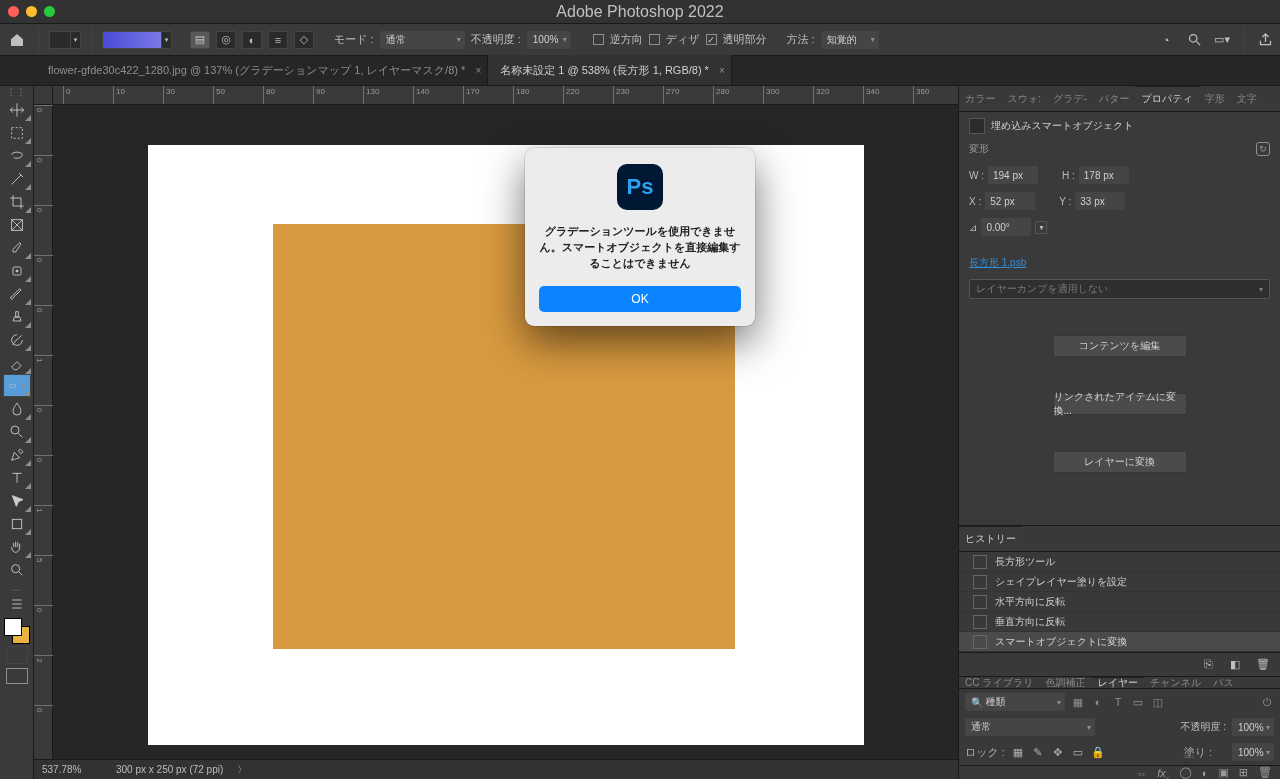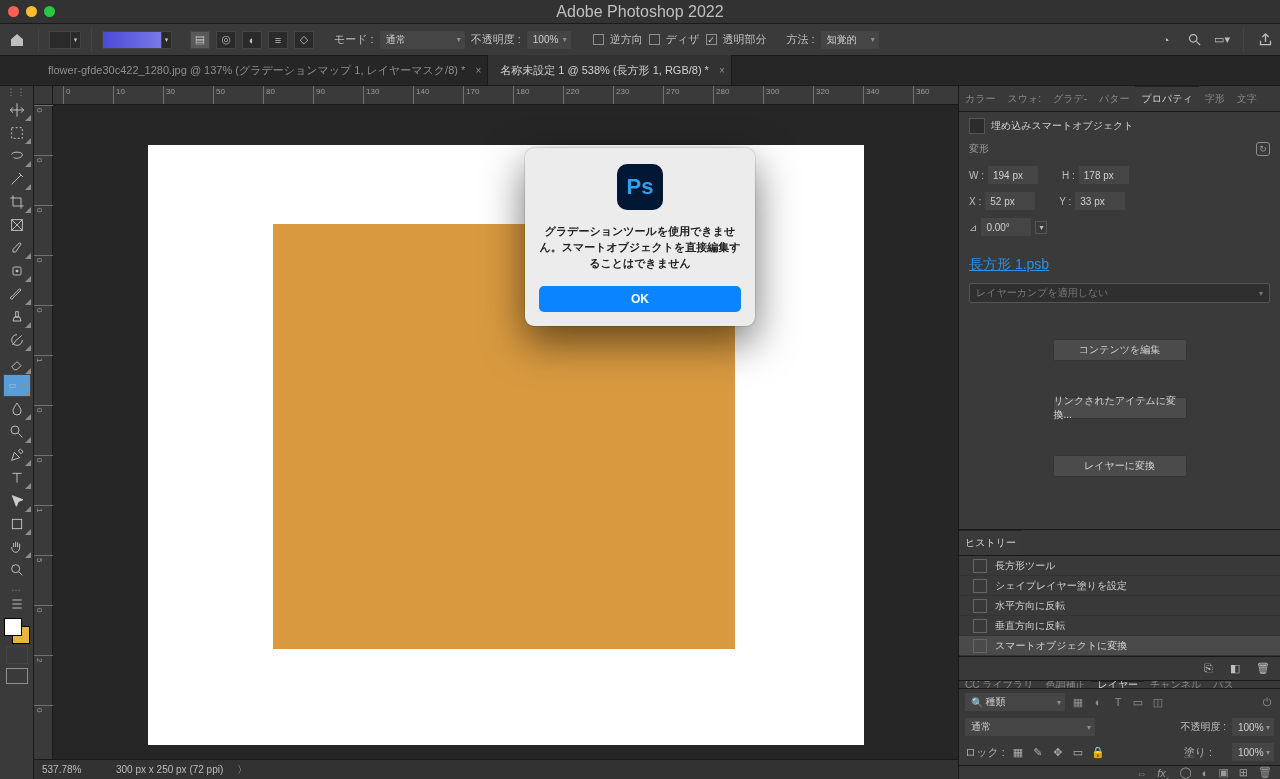--- a/index.html
+++ b/index.html
@@ -82,21 +82,21 @@
 .p-tab{padding:0 6px;display:flex;align-items:center;font-size:10px;color:#8a8a8a;white-space:nowrap}
 .p-tab.active{background:var(--bg-pane);color:var(--txt3);border-top:1px solid #222}
 .p-body{background:var(--bg-pane);padding:6px 10px;display:flex;flex-direction:column;gap:8px}
 .p-head{display:flex;align-items:center;gap:6px;font-size:10px;color:var(--txt3)}
 .tiny-ico{width:16px;height:16px;background:#2c2c2c;border:1px solid #555;display:inline-block}
 .p-sub{font-size:10px;color:#999;display:flex;justify-content:space-between;align-items:center;padding:0 0 2px}
 .prow{display:flex;gap:24px;align-items:center;font-size:10px;color:#bbb}
 .prow .g{display:flex;align-items:center;gap:4px}
 .numfield{background:#454545;height:18px;min-width:50px;padding:0 5px;display:flex;align-items:center;color:var(--txt3);border:none}
 .refresh{width:14px;height:14px;border:1px solid var(--txt2);border-radius:3px;font-size:9px;display:flex;align-items:center;justify-content:center}
-.fname{color:#2f8fe0;font-size:14px;text-decoration:underline}
+.fname{color:#2f8fe0;font-size:10px;text-decoration:underline}
 .bigsel{background:#2f2f2f;height:20px;border:1px solid #555;padding:0 6px;color:#7a7a7a;display:flex;align-items:center;font-size:10px;position:relative;margin-top:1px;border-radius:2px}
 .bigsel::after{content:"▾";position:absolute;right:6px;font-size:8px}
 .btn{background:#4b4b4b;height:22px;border:1px solid #353535;border-radius:2px;color:var(--txt3);font-size:10px;width:134px;margin:14px auto;display:flex;align-items:center;justify-content:center}
 
 .panel-block{border-top:1px solid var(--bd);display:flex;flex-direction:column}
 .hist-body{max-height:110px;overflow:hidden}
 .hrow{display:flex;align-items:center;height:20px;padding-left:14px;gap:8px;color:var(--txt3);font-size:10px;border-bottom:1px solid #333}
 .hrow .ico{width:14px;height:14px;border:1px solid #666;display:inline-block}
 .hrow.on{background:#4a4a4a}
 .pfoot{height:24px;display:flex;align-items:center;justify-content:flex-end;gap:12px;padding-right:10px;border-top:1px solid var(--bd)}
@@ -116,21 +116,21 @@
 .thumb{width:24px;height:24px;background:#fff;border:1px solid #000}
 .layer .nm{color:var(--txt3);font-size:11px}
 .layer .lk{margin-left:auto;color:#aaa}
 .lfoot{height:26px;border-top:1px solid var(--bd);display:flex;align-items:center;justify-content:flex-end;gap:10px;padding-right:8px;color:#9a9a9a}
 .lfoot span{font-size:11px}
 
 .overlay{position:absolute;inset:0;pointer-events:none}
 .dialog{position:absolute;left:525px;top:148px;width:230px;background:#ececec;border-radius:9px;box-shadow:0 16px 42px rgba(0,0,0,.55),0 0 0 1px rgba(0,0,0,.1);padding:16px 14px 14px;display:flex;flex-direction:column;align-items:center;color:#222;pointer-events:auto}
 .dialog .ps{width:46px;height:46px;background:linear-gradient(#001833,#001833);border-radius:10px;display:flex;align-items:center;justify-content:center;color:#2fa0f0;font-weight:800;font-size:22px;margin-bottom:14px;font-family:Arial}
 .dialog .msg{font-size:11px;text-align:center;line-height:1.45;font-weight:600;margin-bottom:14px}
-.dialog .ok{width:202px;height:26px;background:#0b84ff;color:#fff;border:none;border-radius:5px;font-size:12px;font-weight:700}
+.dialog .ok{width:202px;height:26px;background:#0b84ff;color:#fff;border:none;border-radius:5px;font-size:12px;font-weight:400}
 
 .flex{display:flex;align-items:center}
 </style>
 </head>
 <body>
 
 <div class="app">
 
   <div class="titlebar">
     <div class="traffic">

